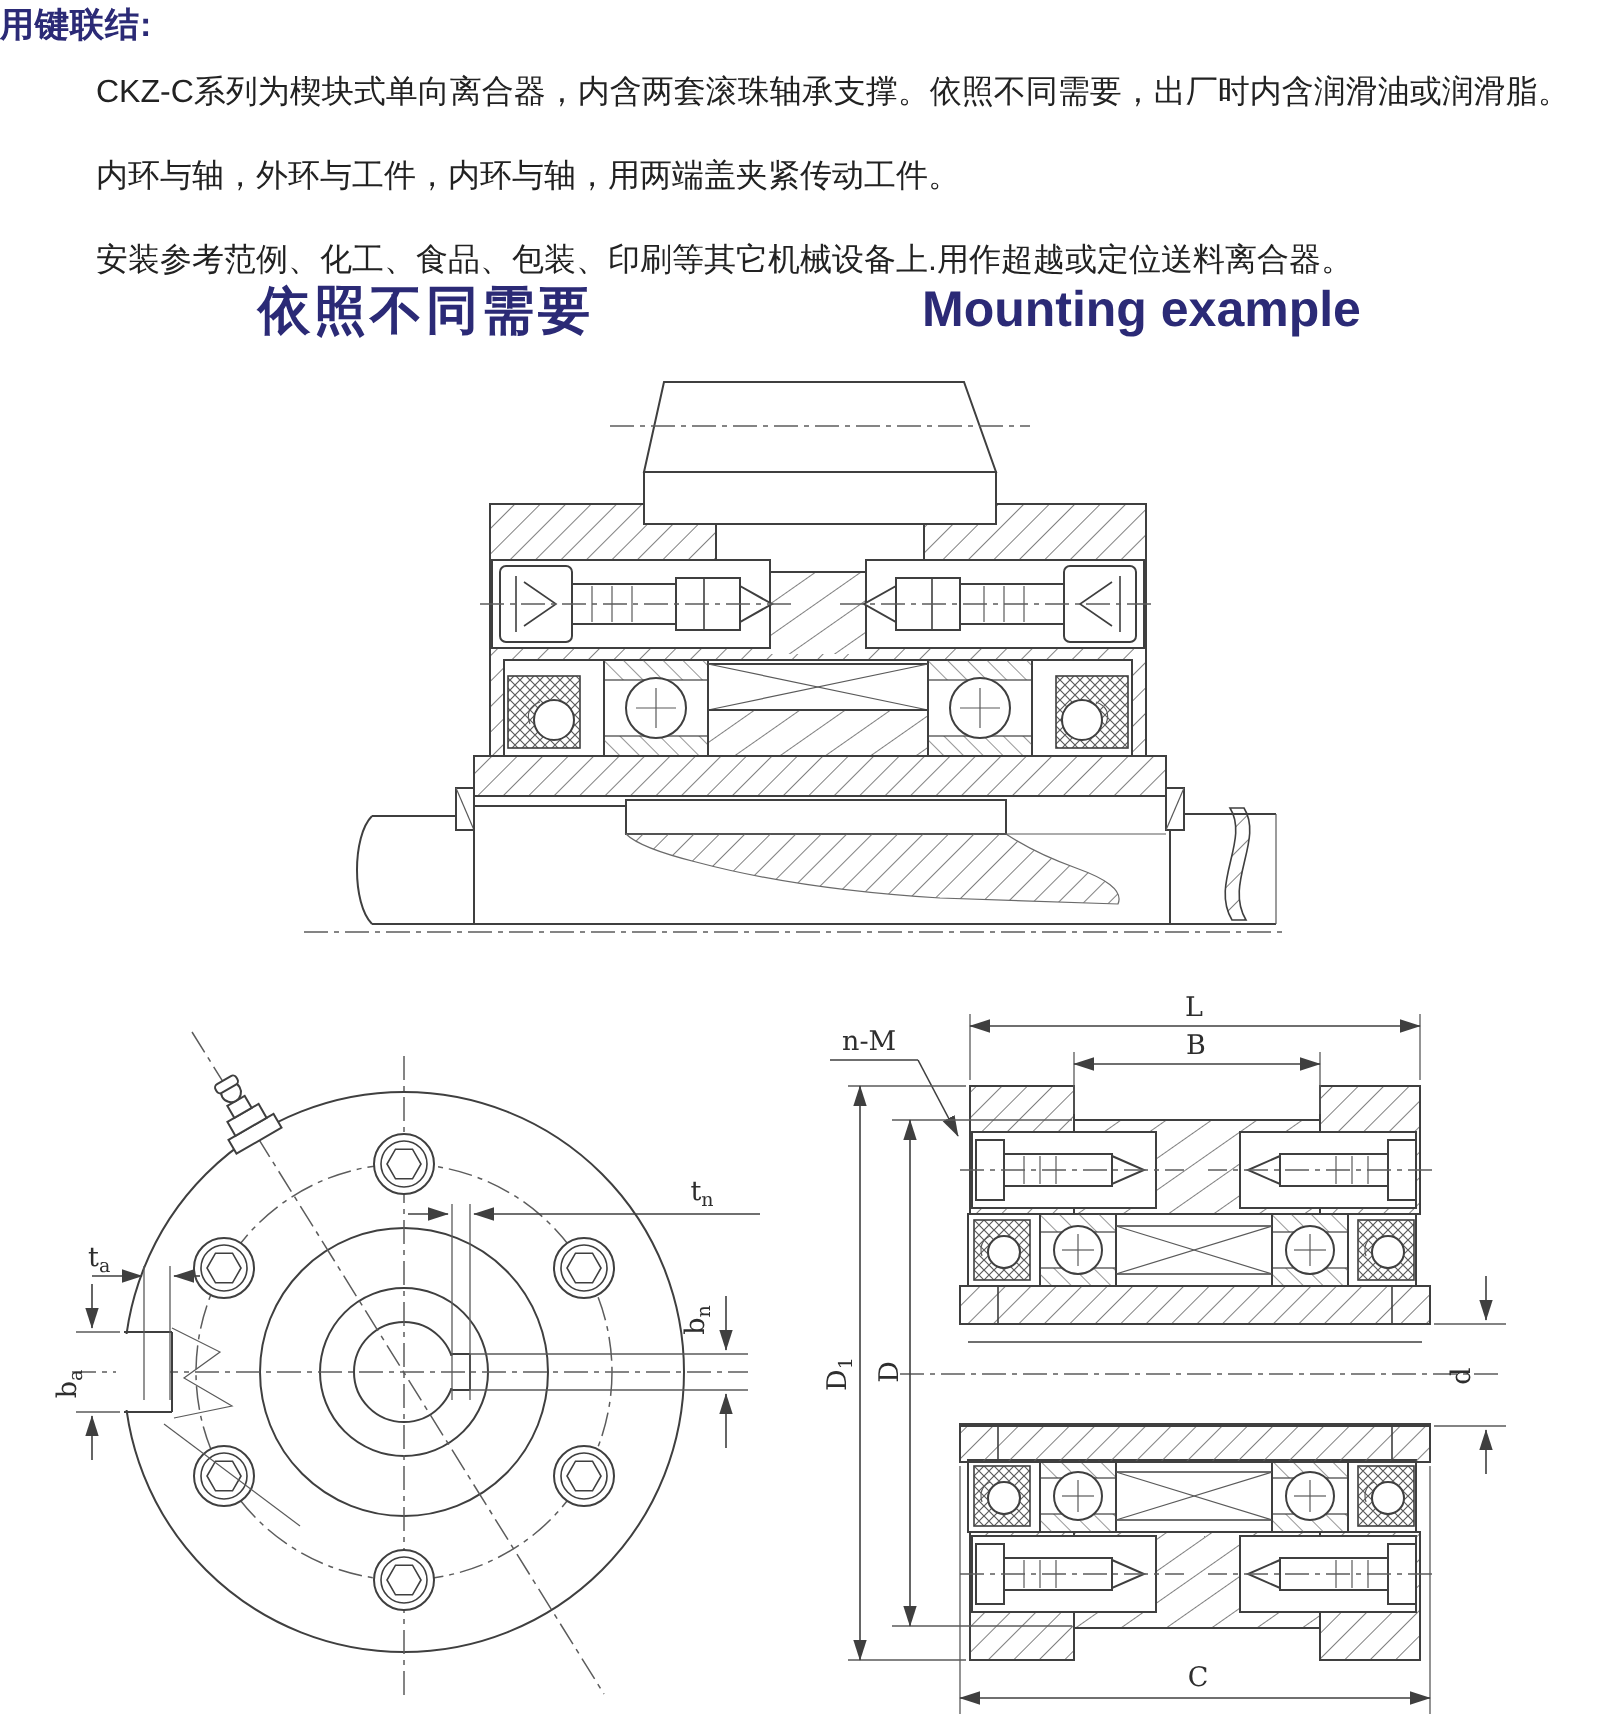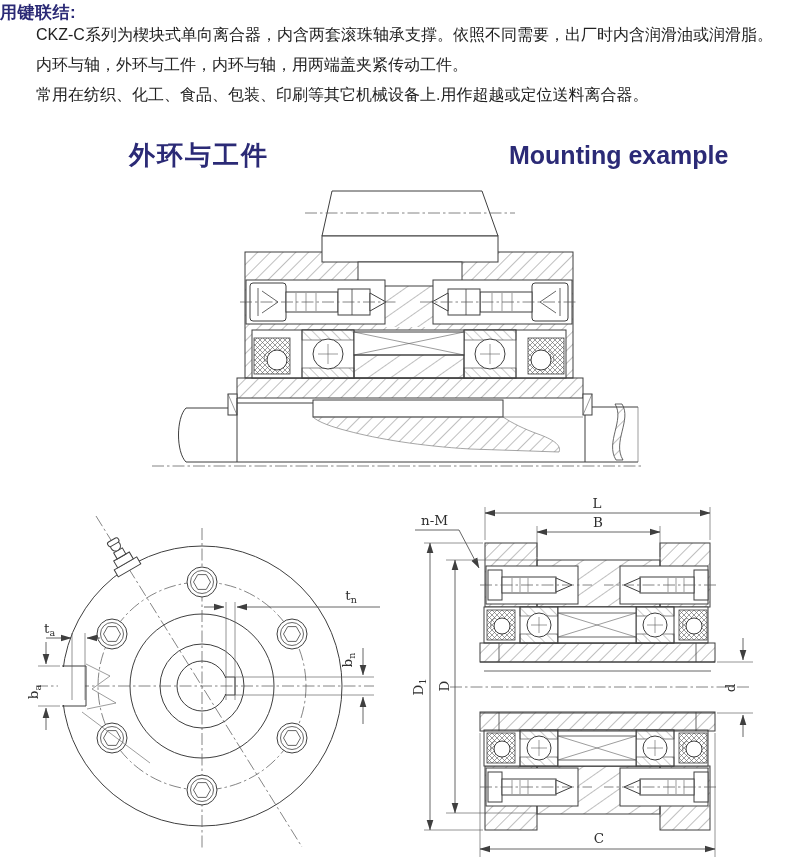--- a/index.html
+++ b/index.html
@@ -5,46 +5,46 @@
   html,body{margin:0;padding:0;}
   body{
     width:800px;height:864px;background:#ffffff;position:relative;overflow:hidden;
     font-family:"Liberation Sans","DejaVu Sans",sans-serif;
   }
   .intro-heading{
     position:absolute;left:0;top:1px;font-size:17px;font-weight:bold;
     color:#2b2a76;letter-spacing:.5px;white-space:nowrap;
   }
   .intro-lines{position:absolute;left:36px;top:20px;font-size:16px;color:#222;line-height:30px;}
-  .intro-lines p{margin:0;white-space:nowrap;}
+  .intro-lines p{margin:12px;white-space:nowrap;}
   .caption{position:absolute;font-weight:bold;color:#2b2a76;white-space:nowrap;}
   .caption-zh{left:129px;top:138px;font-size:26px;letter-spacing:2px;}
-  .caption-en{left:461px;top:141px;font-size:25px;margin-left:48px;}
+  .caption-en{left:461px;top:141px;font-size:25px;}
   svg.drawings{position:absolute;left:0;top:0;}
   .ol{fill:#ffffff;stroke:#3f3f3f;stroke-width:1;}
   .ln{stroke:#3f3f3f;stroke-width:1;fill:none;}
   .md{stroke:#3f3f3f;stroke-width:.8;fill:none;}
   .thin{stroke:#5a5a5a;stroke-width:.6;fill:none;}
   .cl{stroke:#5c5c5c;stroke-width:.75;fill:none;stroke-dasharray:12 3 2.5 3;}
   .ext{stroke:#5a5a5a;stroke-width:.65;fill:none;}
   .dim{stroke:#3f3f3f;stroke-width:.8;fill:none;}
   .dimtxt{font-family:"DejaVu Serif","Liberation Serif",serif;font-size:13.5px;fill:#2e2e2e;}
   .sub{font-size:9.5px;}
 </style>
 </head>
 <body>
 
 <div class="intro-heading">用键联结:</div>
 <div class="intro-lines">
   <p>CKZ-C系列为楔块式单向离合器，内含两套滚珠轴承支撑。依照不同需要，出厂时内含润滑油或润滑脂。</p>
   <p>内环与轴，外环与工件，内环与轴，用两端盖夹紧传动工件。</p>
-  <p>常用在纺织、化工、食品、包装、印刷等其它机械设备上.用作超越或定位送料离合器。</p>
+  <p>安装参考范例、化工、食品、包装、印刷等其它机械设备上.用作超越或定位送料离合器。</p>
 </div>
 
-<div class="caption caption-zh">外环与工件</div>
+<div class="caption caption-zh">依照不同需要</div>
 <div class="caption caption-en">Mounting example</div>
 
 <svg class="drawings" width="800" height="864" viewBox="0 0 800 864">
   <defs>
     <pattern id="hA" patternUnits="userSpaceOnUse" width="9" height="9" patternTransform="rotate(45)">
       <line x1="0" y1="0" x2="0" y2="9" stroke="#5f5f5f" stroke-width="0.8"></line>
     </pattern>
     <pattern id="hB" patternUnits="userSpaceOnUse" width="13" height="13" patternTransform="rotate(55)">
       <line x1="0" y1="0" x2="0" y2="13" stroke="#5f5f5f" stroke-width="0.8"></line>
     </pattern>

